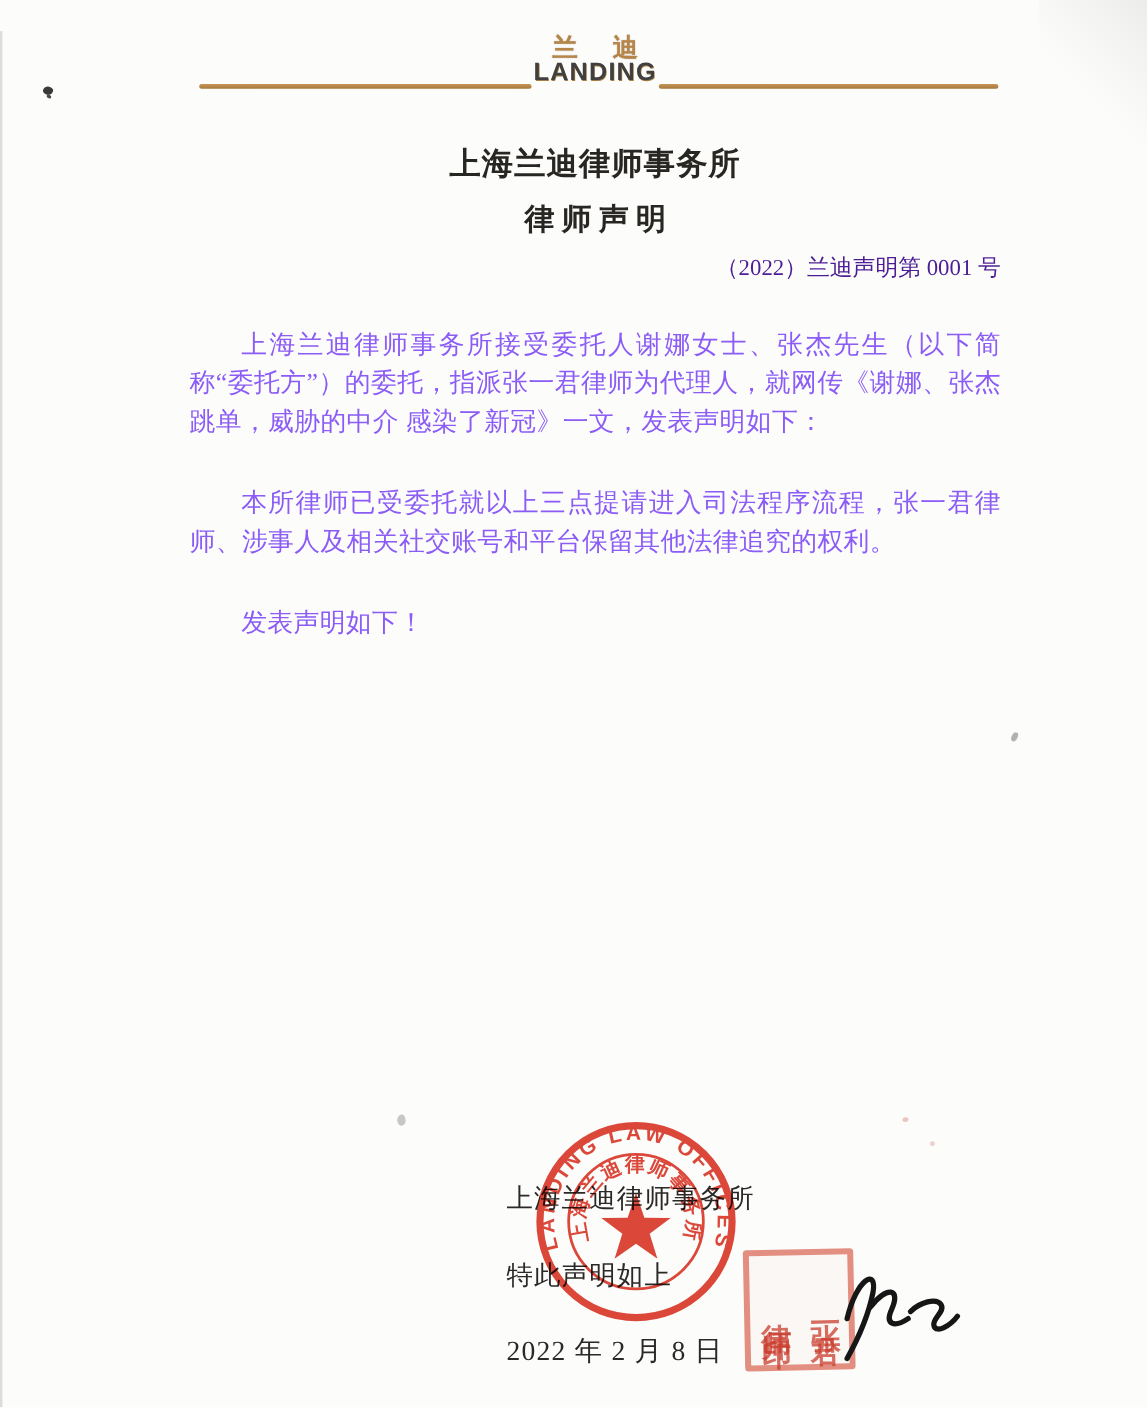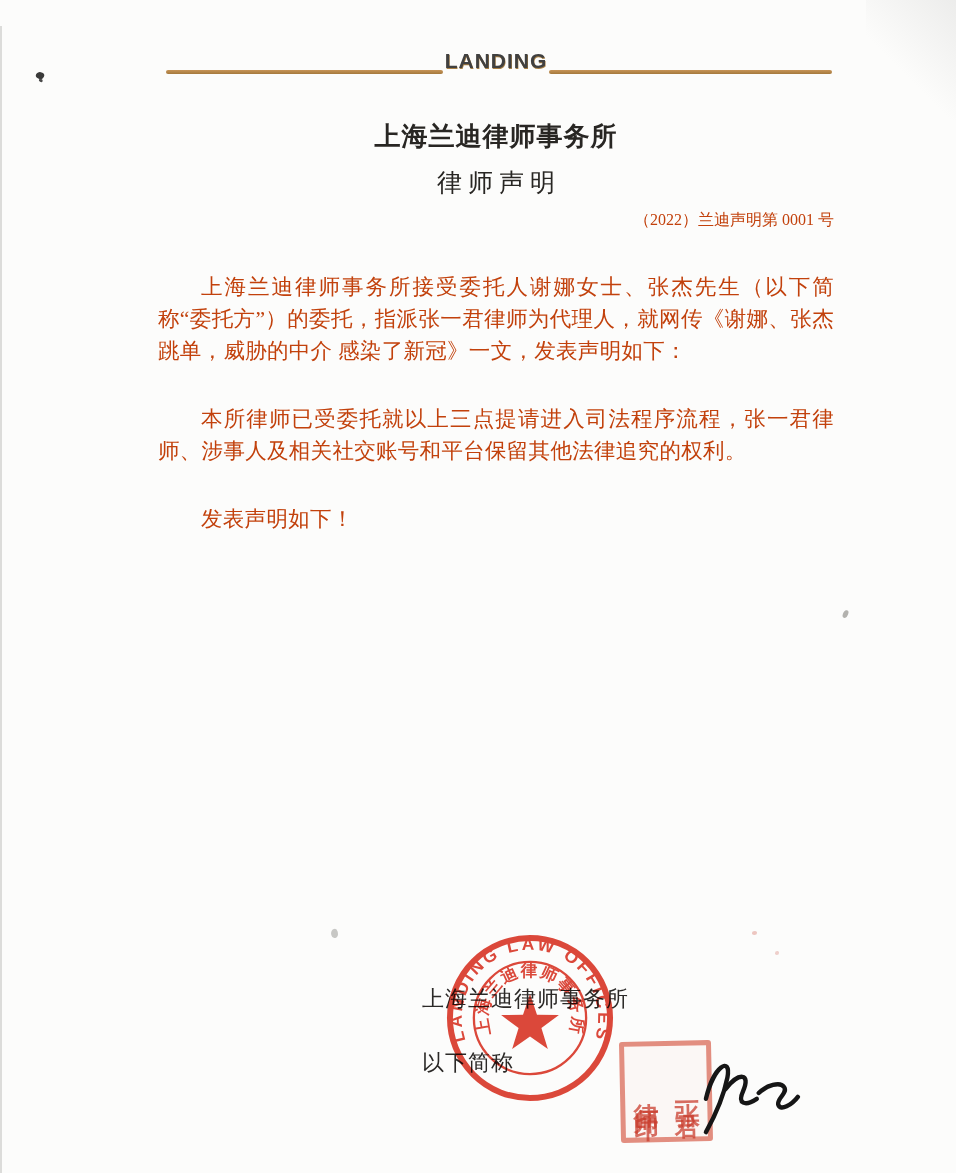--- a/index.html
+++ b/index.html
@@ -32,32 +32,32 @@
   .rule-left  { left:166px; width:277px; }
   .rule-right { left:549px; width:283px; }
 
   
   .doc-title {
     position:absolute; top:119px; left:158px; width:676px; text-align:center;
     font-size:26px; font-weight:700; letter-spacing:1px; color:#282623;
   }
   .doc-subtitle {
     position:absolute; top:166px; left:158px; width:676px; text-align:center;
-    font-size:25px; font-weight:400; letter-spacing:6px; text-indent:6px; color:#282623;
+    font-size:25px; font-weight:700; letter-spacing:6px; text-indent:6px; color:#282623;
   }
   .doc-ref {
     position:absolute; top:210px; left:158px; width:676px; text-align:right;
-    font-size:16px; color:#c2410c;
+    font-size:19px; color:#4c1d95;
   }
 
   
   .doc-body {
     position:absolute; top:271px; left:158px; width:676px;
     font-size:21.5px; line-height:32px; letter-spacing:.3px;
-    text-align:justify; color:#c2410c;
+    text-align:justify; color:#8b5cf6;
   }
   .doc-body p { text-indent:2em; margin:0 0 36px; }
   .doc-body p:last-child { margin-bottom:0; }
 
   
   .sig-line { position:absolute; left:422px; font-size:22px; color:#2b2927; letter-spacing:1px; }
   .sig-firm   { top:984px; }
   .sig-lawyer { top:1048px; }
   .sig-date   { top:1110px; font-size:23px; }
 
@@ -93,36 +93,38 @@
   .speck-e { left:775px; top:951px; width:4px; height:4px; background:#e2a29a; opacity:.5; }
 </style>
 </head>
 <body>
 
 <div class="page">
 
   <div class="edge-left"></div>
   <div class="corner-shade"></div>
 
+  <div class="logo-cn">兰 迪</div>
   <div class="logo-en">LANDING</div>
   <div class="rule rule-left"></div>
   <div class="rule rule-right"></div>
 
   <div class="doc-title">上海兰迪律师事务所</div>
   <div class="doc-subtitle">律师声明</div>
   <div class="doc-ref">（2022）兰迪声明第 0001 号</div>
 
   <div class="doc-body">
     <p>上海兰迪律师事务所接受委托人谢娜女士、张杰先生（以下简称“委托方”）的委托，指派张一君律师为代理人，就网传《谢娜、张杰跳单，威胁的中介 感染了新冠》一文，发表声明如下：</p>
     <p>本所律师已受委托就以上三点提请进入司法程序流程，张一君律师、涉事人及相关社交账号和平台保留其他法律追究的权利。</p>
     <p>发表声明如下！</p>
   </div>
 
   <div class="sig-line sig-firm">上海兰迪律师事务所</div>
-  <div class="sig-line sig-lawyer">以下简称</div>
+  <div class="sig-line sig-lawyer">特此声明如上</div>
+  <div class="sig-line sig-date">2022 年 2 月 8 日</div>
 
   <svg class="round-seal" viewBox="0 0 200 200" xmlns="http://www.w3.org/2000/svg">
     <defs>
       <path id="arc-en" d="M 35.9,137 A 74,74 0 1 1 164.1,137" fill="none"></path>
       <path id="arc-cn" d="M 58.3,119.4 A 46,46 0 1 1 141.7,119.4" fill="none"></path>
     </defs>
     <circle cx="100" cy="100" r="87" fill="none" stroke="#db392a" stroke-width="6.5"></circle>
     <circle cx="100" cy="100" r="61" fill="none" stroke="#db392a" stroke-width="2.5"></circle>
     <text font-family="Liberation Sans, DejaVu Sans, sans-serif" font-size="19" font-weight="bold" fill="#db392a" letter-spacing="3.2" text-anchor="middle">
       <textPath href="#arc-en" startOffset="50%">LANDING LAW OFFICES</textPath>

